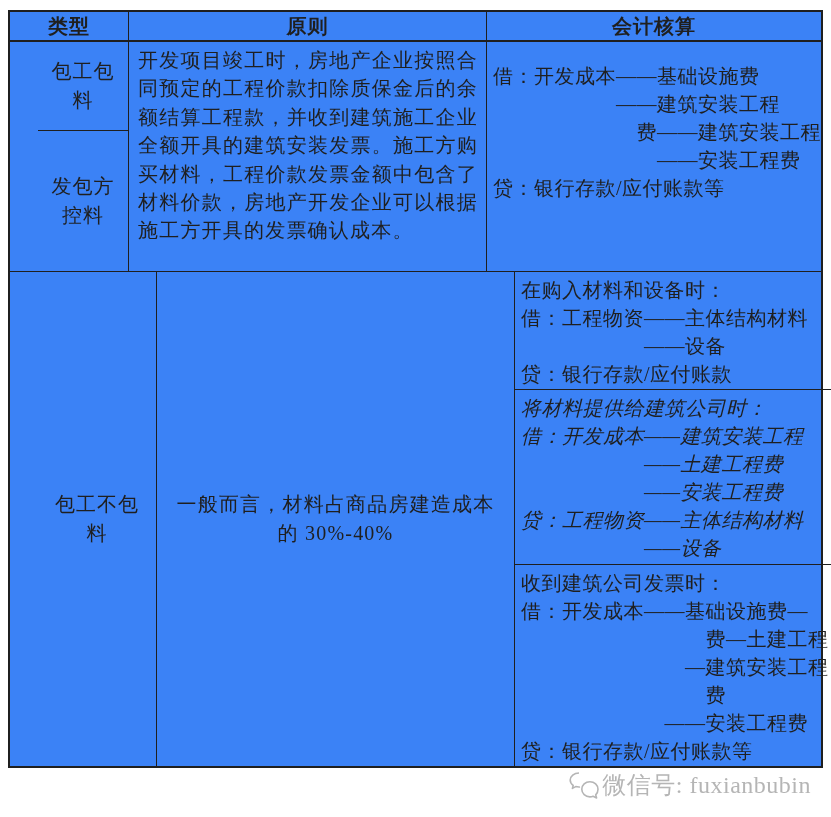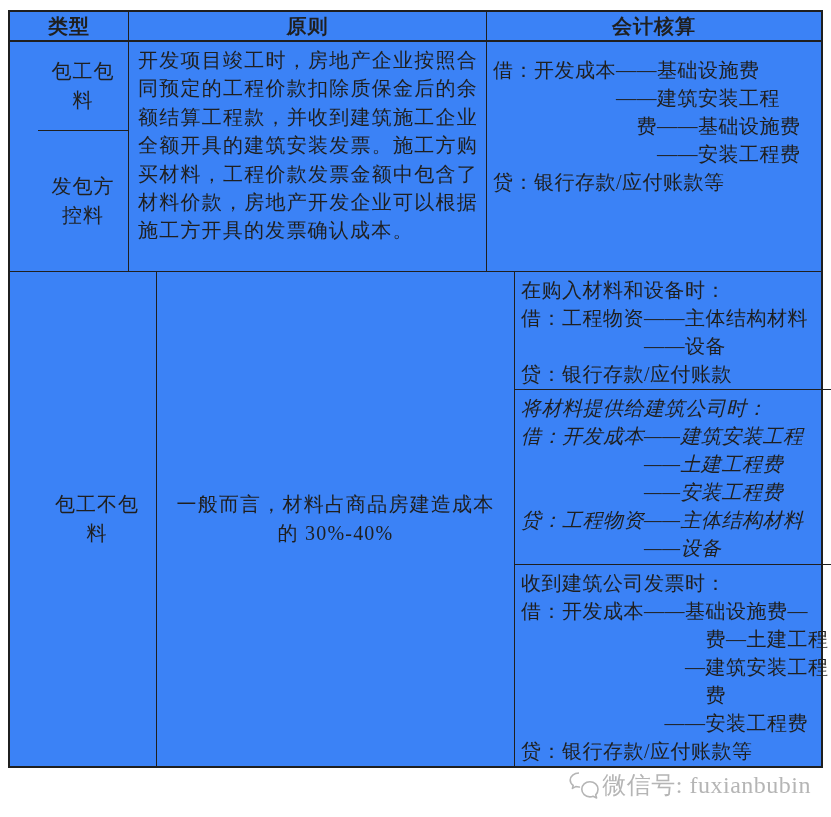--- a/index.html
+++ b/index.html
@@ -26,21 +26,21 @@
   .c1{flex:none;width:119px;border-right:1px solid #1f1f1f;box-sizing:border-box;}
   .c2{flex:none;width:358px;border-right:1px solid #1f1f1f;box-sizing:border-box;}
   .c3{flex:1;box-sizing:border-box;}
   .hcell{display:flex;align-items:center;justify-content:center;font-weight:bold;letter-spacing:1px;}
   .typecol{display:flex;flex-direction:column;}
   .tcell{display:flex;align-items:center;justify-content:center;text-align:center;
          padding:0 13px;box-sizing:border-box;letter-spacing:1px;line-height:29px;margin-left:28px;}
   .tcell.a{flex:none;height:89px;border-bottom:1px solid #1f1f1f;}
   .tcell.b{flex:1;}
   .pcell{padding:4px 8px 0 9px;text-align:justify;letter-spacing:1.2px;line-height:28.4px;overflow:hidden;}
-  .acol{padding:14px 4px 0 6px;overflow:hidden;}
+  .acol{padding:20px 4px 0 6px;overflow:hidden;}
   .ln{line-height:28px;white-space:pre;letter-spacing:0.5px;}
   .pcell2{display:flex;flex-direction:column;justify-content:center;align-items:center;
           letter-spacing:1.2px;line-height:29px;text-align:center;}
   .seccol{display:flex;flex-direction:column;}
   .sec{box-sizing:border-box;padding:4px 16px 0 6px;overflow:hidden;}
   .sec.s1{flex:none;height:118px;border-bottom:1px solid #1f1f1f;}
   .sec.s2{flex:none;height:175px;border-bottom:1px solid #1f1f1f;font-style:italic;}
   .sec.s3{flex:1;}
   .watermark{
     position:absolute;top:769px;right:20px;
@@ -63,21 +63,21 @@
 
   <div class="row1">
     <div class="c1 typecol">
       <div class="tcell a">包工包料</div>
       <div class="tcell b">发包方控料</div>
     </div>
     <div class="c2 pcell">开发项目竣工时，房地产企业按照合同预定的工程价款扣除质保金后的余额结算工程款，并收到建筑施工企业全额开具的建筑安装发票。施工方购买材料，工程价款发票金额中包含了材料价款，房地产开发企业可以根据施工方开具的发票确认成本。</div>
     <div class="c3 acol">
       <div class="ln">借：开发成本——基础设施费</div>
       <div class="ln">　　　　　　——建筑安装工程</div>
-      <div class="ln">　　　　　　　费——基础设施费</div>
+      <div class="ln">　　　　　　　费——建筑安装工程</div>
       <div class="ln">　　　　　　　　——安装工程费</div>
       <div class="ln">贷：银行存款/应付账款等</div>
     </div>
   </div>
 
   <div class="row2">
     <div class="c1 tcell">包工不包料</div>
     <div class="c2 pcell2">
       <div>一般而言，材料占商品房建造成本</div>
       <div>的 30%-40%</div>

